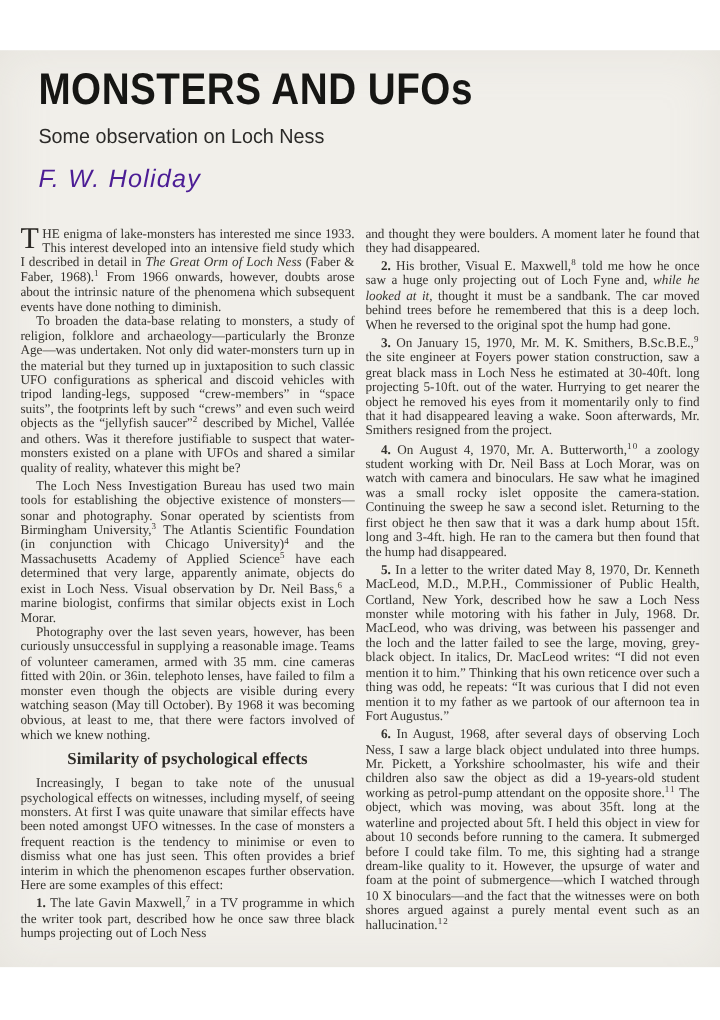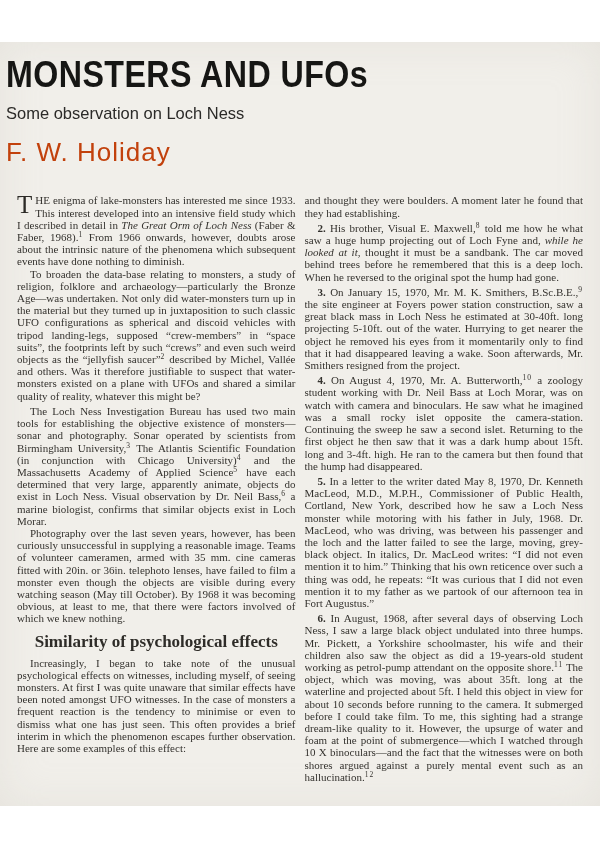--- a/index.html
+++ b/index.html
@@ -5,75 +5,76 @@
   html,body{margin:0;padding:0;}
   body{
     width:600px;height:850px;background:#ffffff;position:relative;overflow:hidden;
     font-family:"Liberation Sans",sans-serif;
   }
   .scan-page{
     position:absolute;left:0;top:42px;width:600px;height:764px;
     background:#f1efea;
     box-shadow:inset 0 0 40px rgba(200,195,185,0.25);
   }
-  .header{padding:14px 22px 0 6px;}
+  .header{padding:14px 22px 0 32px;}
   .page-title{
     margin:0;font-family:"Liberation Sans",sans-serif;font-weight:bold;
     font-size:37px;line-height:1;color:#161614;letter-spacing:0.5px;
     transform:scaleX(0.87);transform-origin:left center;white-space:nowrap;
   }
   .page-subtitle{
     margin:11px 0 0 0;font-size:17px;line-height:1.15;color:#2b2a28;font-weight:normal;
     transform:scaleX(0.97);transform-origin:left center;
   }
   .page-author{
-    margin:14px 0 0 0;font-size:26px;line-height:1.15;color:#c2410c;
-    font-weight:normal;letter-spacing:1px;
+    margin:14px 0 0 0;font-size:21px;line-height:1.15;color:#4c1d95;
+    font-style:italic;font-weight:normal;letter-spacing:1px;
   }
   .columns{
     display:flex;gap:9px;padding:0 17px;margin-top:27px;height:618px;overflow:hidden;
   }
   .col{flex:1 1 0;overflow:hidden;}
   .para{
     margin:0;font-family:"Liberation Serif",serif;font-size:11px;line-height:12.2px;
     text-align:justify;color:#34322e;
   }
   .para.indent{text-indent:13px;}
   .para.gap{margin-top:3px;}
   .para i{}
   .para b{font-weight:bold;}
   .para sup{font-size:7.5px;line-height:0;vertical-align:4px;letter-spacing:1px;}
   .dropcap{
     float:left;font-size:25px;line-height:20px;padding:1px 3px 0 0;color:#2c2a26;
   }
   .section-heading{
     margin:7px 0 5px 0;text-align:center;font-family:"Liberation Serif",serif;
-    font-size:17px;font-weight:bold;color:#2e2c28;
+    font-size:14px;font-weight:bold;color:#2e2c28;
   }
 </style>
 </head>
 <body>
 
 <div class="scan-page">
   <div class="header">
     <h1 class="page-title">MONSTERS AND UFOs</h1>
     <h2 class="page-subtitle">Some observation on Loch Ness</h2>
     <h3 class="page-author">F. W. Holiday</h3>
   </div>
   <div class="columns">
     <div class="col">
         <p class="para"><span class="dropcap">T</span><span>HE enigma of lake-monsters has interested me since 1933. This interest developed into an intensive field study which I described in detail in </span><i>The Great Orm of Loch Ness</i><span> (Faber &amp; Faber, 1968).</span><sup>1</sup><span> From 1966 onwards, however, doubts arose about the intrinsic nature of the phenomena which subsequent events have done nothing to diminish.</span></p>
         <p class="para indent"><span>To broaden the data-base relating to monsters, a study of religion, folklore and archaeology—particularly the Bronze Age—was undertaken. Not only did water-monsters turn up in the material but they turned up in juxtaposition to such classic UFO configurations as spherical and discoid vehicles with tripod landing-legs, supposed “crew-members” in “space suits”, the footprints left by such “crews” and even such weird objects as the “jellyfish saucer”</span><sup>2</sup><span> described by Michel, Vallée and others. Was it therefore justifiable to suspect that water-monsters existed on a plane with UFOs and shared a similar quality of reality, whatever this might be?</span></p>
         <p class="para indent gap"><span>The Loch Ness Investigation Bureau has used two main tools for establishing the objective existence of monsters—sonar and photography. Sonar operated by scientists from Birmingham University,</span><sup>3</sup><span> The Atlantis Scientific Foundation (in conjunction with Chicago University)</span><sup>4</sup><span> and the Massachusetts Academy of Applied Science</span><sup>5</sup><span> have each determined that very large, apparently animate, objects do exist in Loch Ness. Visual observation by Dr. Neil Bass,</span><sup>6</sup><span> a marine biologist, confirms that similar objects exist in Loch Morar.</span></p>
         <p class="para indent"><span>Photography over the last seven years, however, has been curiously unsuccessful in supplying a reasonable image. Teams of volunteer cameramen, armed with 35 mm. cine cameras fitted with 20in. or 36in. telephoto lenses, have failed to film a monster even though the objects are visible during every watching season (May till October). By 1968 it was becoming obvious, at least to me, that there were factors involved of which we knew nothing.</span></p>
         <h4 class="section-heading"><span>Similarity of psychological effects</span></h4>
         <p class="para indent"><span>Increasingly, I began to take note of the unusual psychological effects on witnesses, including myself, of seeing monsters. At first I was quite unaware that similar effects have been noted amongst UFO witnesses. In the case of monsters a frequent reaction is the tendency to minimise or even to dismiss what one has just seen. This often provides a brief interim in which the phenomenon escapes further observation. Here are some examples of this effect:</span></p>
+        <p class="para indent gap"><b>1.</b><span> The late Gavin Maxwell,</span><sup>7</sup><span> in a TV programme in which the writer took part, described how he once saw three black humps projecting out of Loch Ness</span></p>
       </div>
     <div class="col">
-        <p class="para"><span>and thought they were boulders. A moment later he found that they had establishing.</span></p>
-        <p class="para indent gap"><b>2.</b><span> His brother, Visual E. Maxwell,</span><sup>8</sup><span> told me how he what saw a huge hump projecting out of Loch Fyne and, </span><i>while he looked at it</i><span>, thought it must be a sandbank. The car moved behind trees before he remembered that this is a deep loch. When he reversed to the original spot the hump had gone.</span></p>
+        <p class="para"><span>and thought they were boulders. A moment later he found that they had disappeared.</span></p>
+        <p class="para indent gap"><b>2.</b><span> His brother, Visual E. Maxwell,</span><sup>8</sup><span> told me how he once saw a huge only projecting out of Loch Fyne and, </span><i>while he looked at it</i><span>, thought it must be a sandbank. The car moved behind trees before he remembered that this is a deep loch. When he reversed to the original spot the hump had gone.</span></p>
         <p class="para indent gap"><b>3.</b><span> On January 15, 1970, Mr. M. K. Smithers, B.Sc.B.E.,</span><sup>9</sup><span> the site engineer at Foyers power station construction, saw a great black mass in Loch Ness he estimated at 30-40ft. long projecting 5-10ft. out of the water. Hurrying to get nearer the object he removed his eyes from it momentarily only to find that it had disappeared leaving a wake. Soon afterwards, Mr. Smithers resigned from the project.</span></p>
         <p class="para indent gap"><b>4.</b><span> On August 4, 1970, Mr. A. Butterworth,</span><sup>10</sup><span> a zoology student working with Dr. Neil Bass at Loch Morar, was on watch with camera and binoculars. He saw what he imagined was a small rocky islet opposite the camera-station. Continuing the sweep he saw a second islet. Returning to the first object he then saw that it was a dark hump about 15ft. long and 3-4ft. high. He ran to the camera but then found that the hump had disappeared.</span></p>
         <p class="para indent gap"><b>5.</b><span> In a letter to the writer dated May 8, 1970, Dr. Kenneth MacLeod, M.D., M.P.H., Commissioner of Public Health, Cortland, New York, described how he saw a Loch Ness monster while motoring with his father in July, 1968. Dr. MacLeod, who was driving, was between his passenger and the loch and the latter failed to see the large, moving, grey-black object. In italics, Dr. MacLeod writes: “I did not even mention it to him.” Thinking that his own reticence over such a thing was odd, he repeats: “It was curious that I did not even mention it to my father as we partook of our afternoon tea in Fort Augustus.”</span></p>
         <p class="para indent gap"><b>6.</b><span> In August, 1968, after several days of observing Loch Ness, I saw a large black object undulated into three humps. Mr. Pickett, a Yorkshire schoolmaster, his wife and their children also saw the object as did a 19-years-old student working as petrol-pump attendant on the opposite shore.</span><sup>11</sup><span> The object, which was moving, was about 35ft. long at the waterline and projected about 5ft. I held this object in view for about 10 seconds before running to the camera. It submerged before I could take film. To me, this sighting had a strange dream-like quality to it. However, the upsurge of water and foam at the point of submergence—which I watched through 10 X binoculars—and the fact that the witnesses were on both shores argued against a purely mental event such as an hallucination.</span><sup>12</sup></p>
       </div>
   </div>
 </div>
 
 </body></html>

